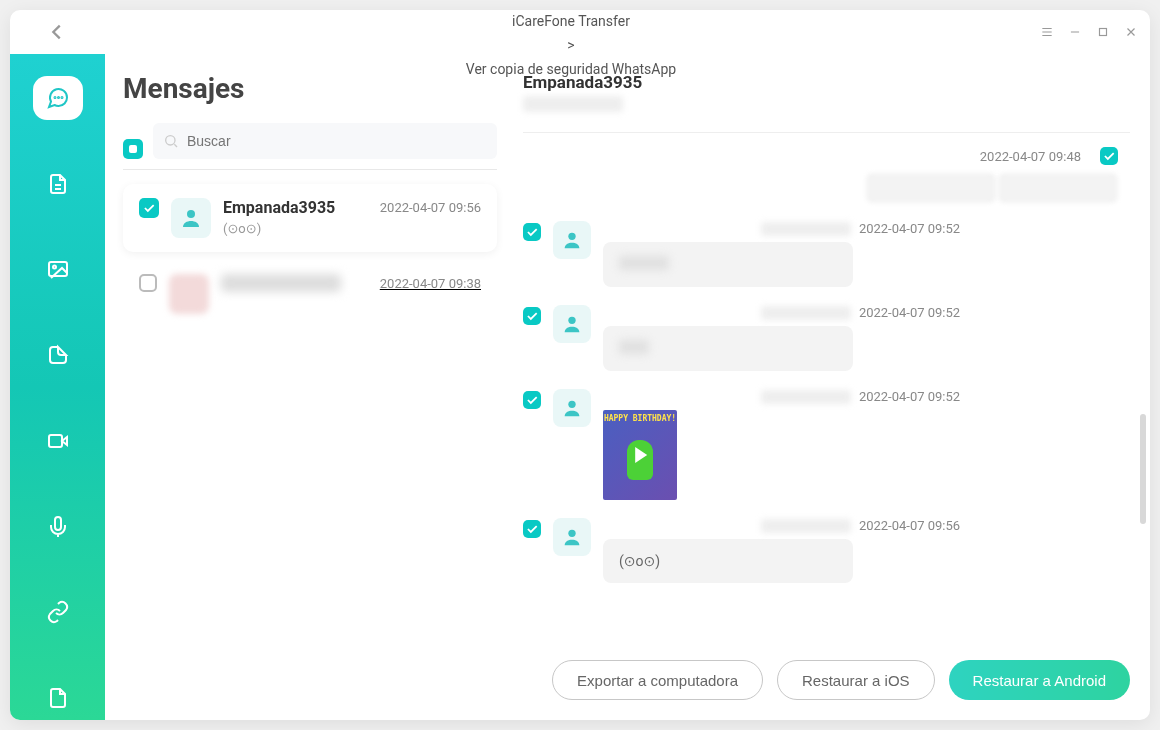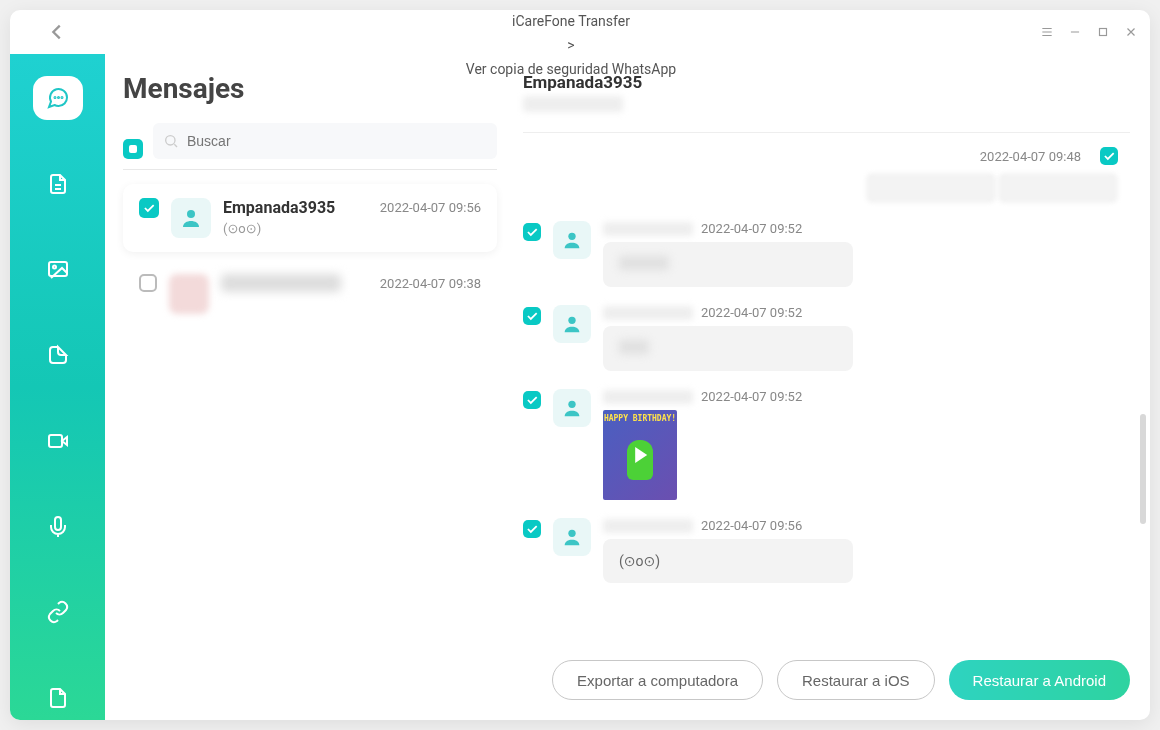--- a/index.html
+++ b/index.html
@@ -54,21 +54,21 @@
   .check-icon-square { width:20px;height:20px;border-radius:5px;background:#09c9c4;display:flex;align-items:center;justify-content:center;}
   .check-icon-square.partial::after{content:'';width:8px;height:8px;border-radius:2px;background:#fff;}
   .check-icon-square.checked svg{width:14px;height:14px;stroke:#fff;stroke-width:3;fill:none;}
   .check-outline { width:18px;height:18px;border:2px solid #bbb;border-radius:5px;}
   .search-box { flex:1;background:#f7f8fa;border-radius:6px;height:36px;display:flex;align-items:center;padding:0 10px;color:#bbb;}
   .search-box svg{width:16px;height:16px;stroke:#ccc;margin-right:8px;}
   .search-box input{border:none;background:transparent;outline:none;font-size:14px;color:#555;flex:1;}
   .divider { height:1px;background:#e8e8e8;margin:6px 0 14px 0;}
   .conv-card { border-radius:10px;padding:14px 16px;display:flex;align-items:flex-start;gap:12px;cursor:pointer;}
   .conv-card.selected { background:#fff;box-shadow:0 2px 8px rgba(0,0,0,0.06);}
-  .conv-card:not(.selected){background:transparent;}
+  .conv-card:not(.selected){background:transparent;text-decoration:underline;}
   .avatar { width:40px;height:40px;border-radius:8px;background:#e9f7f7;display:flex;align-items:center;justify-content:center;}
   .avatar svg{width:24px;height:24px;fill:#3cc5c5;}
   .avatar.blur { background:#f3dada;filter:blur(3px);}
   .conv-main { flex:1;}
   .conv-title-row{display:flex;justify-content:space-between;align-items:center;}
   .conv-name{font-weight:700;font-size:16px;color:#333;}
   .conv-name.blur{filter:blur(5px);background:#ddd;color:transparent;border-radius:4px;height:18px;width:120px;}
   .conv-time{font-size:13px;color:#888;}
   .conv-preview{font-size:13px;color:#999;margin-top:4px;}
   .right-pane { flex:1;display:flex;flex-direction:column;padding:18px 20px 0 18px;position:relative;}
@@ -81,21 +81,21 @@
   .msg-out-row{display:flex;justify-content:flex-end;margin-bottom:18px;}
   .msg-out-bubble{display:flex;gap:2px;}
   .msg-out-bubble .part{background:#f3f3f3;height:30px;border-radius:6px;filter:blur(2px);}
   .msg-out-bubble .part:first-child{width:130px;}
   .msg-out-bubble .part:last-child{width:120px;}
   .msg-in-row{display:flex;align-items:flex-start;gap:12px;margin-bottom:18px;}
   .msg-in-row .chk{margin-top:2px;}
   .msg-av{width:38px;height:38px;border-radius:8px;background:#e9f7f7;display:flex;align-items:center;justify-content:center;flex-shrink:0;}
   .msg-av svg{width:22px;height:22px;fill:#3cc5c5;}
   .msg-body{flex:1;}
-  .msg-meta{display:flex;align-items:center;gap:8px;margin-bottom:6px;}
+  .msg-meta{display:flex;align-items:center;gap:8px;margin-bottom:6px;justify-content:center;}
   .name-blur{width:90px;height:14px;background:#eee;filter:blur(3px);border-radius:3px;}
   .msg-time{font-size:13px;color:#888;}
   .msg-bubble{background:#f3f3f3;border-radius:8px;padding:14px 16px;color:#999;font-size:14px;display:inline-block;min-width:250px;}
   .msg-bubble.blur-content{filter:blur(0);}
   .msg-bubble .blur-text{filter:blur(4px);background:#e0e0e0;color:transparent;border-radius:3px;display:inline-block;width:50px;height:14px;}
   .msg-bubble.clear{filter:none;color:#666;}
   .video-thumb{width:74px;height:90px;position:relative;background:linear-gradient(135deg,#4a5fc1,#6b4fb0);border-radius:2px;display:flex;align-items:center;justify-content:center;overflow:hidden;}
   .video-thumb .hb-text{position:absolute;top:4px;left:0;right:0;text-align:center;font-size:8px;font-weight:bold;color:#ffe34a;font-family:monospace;}
   .video-thumb .frog{width:26px;height:40px;background:#4cd137;border-radius:12px 12px 6px 6px;position:relative;margin-top:10px;}
   .video-thumb .play{position:absolute;width:0;height:0;border-left:12px solid #fff;border-top:8px solid transparent;border-bottom:8px solid transparent;left:50%;top:50%;transform:translate(-40%,-50%);}

